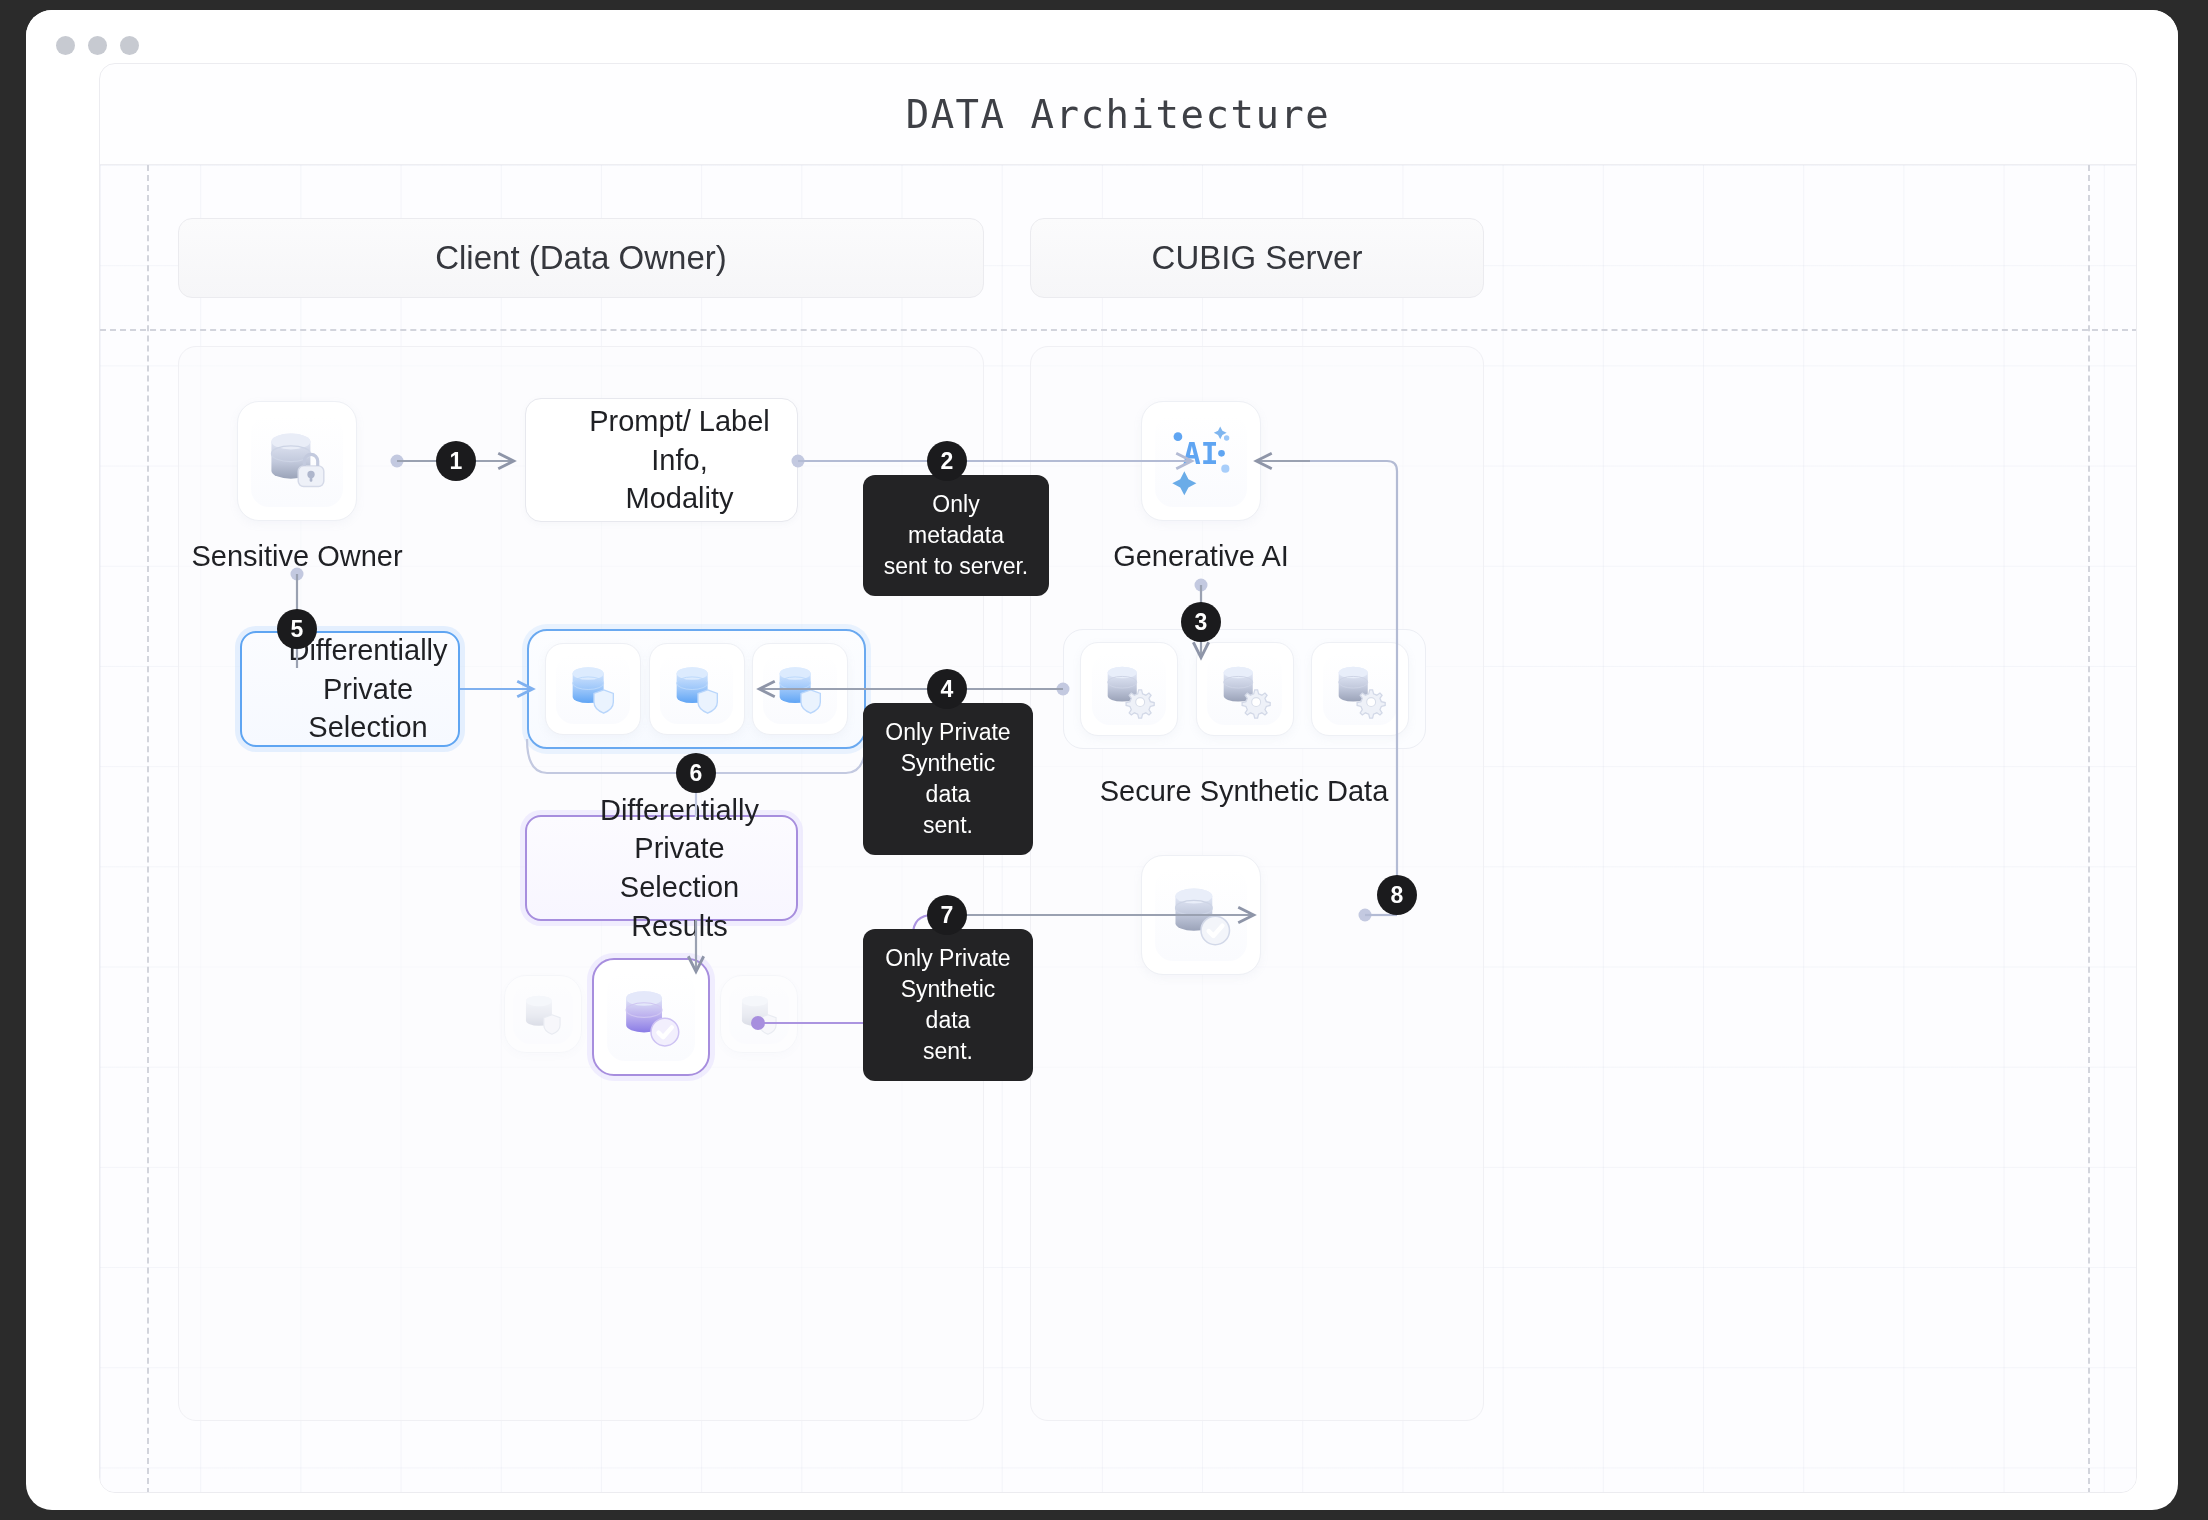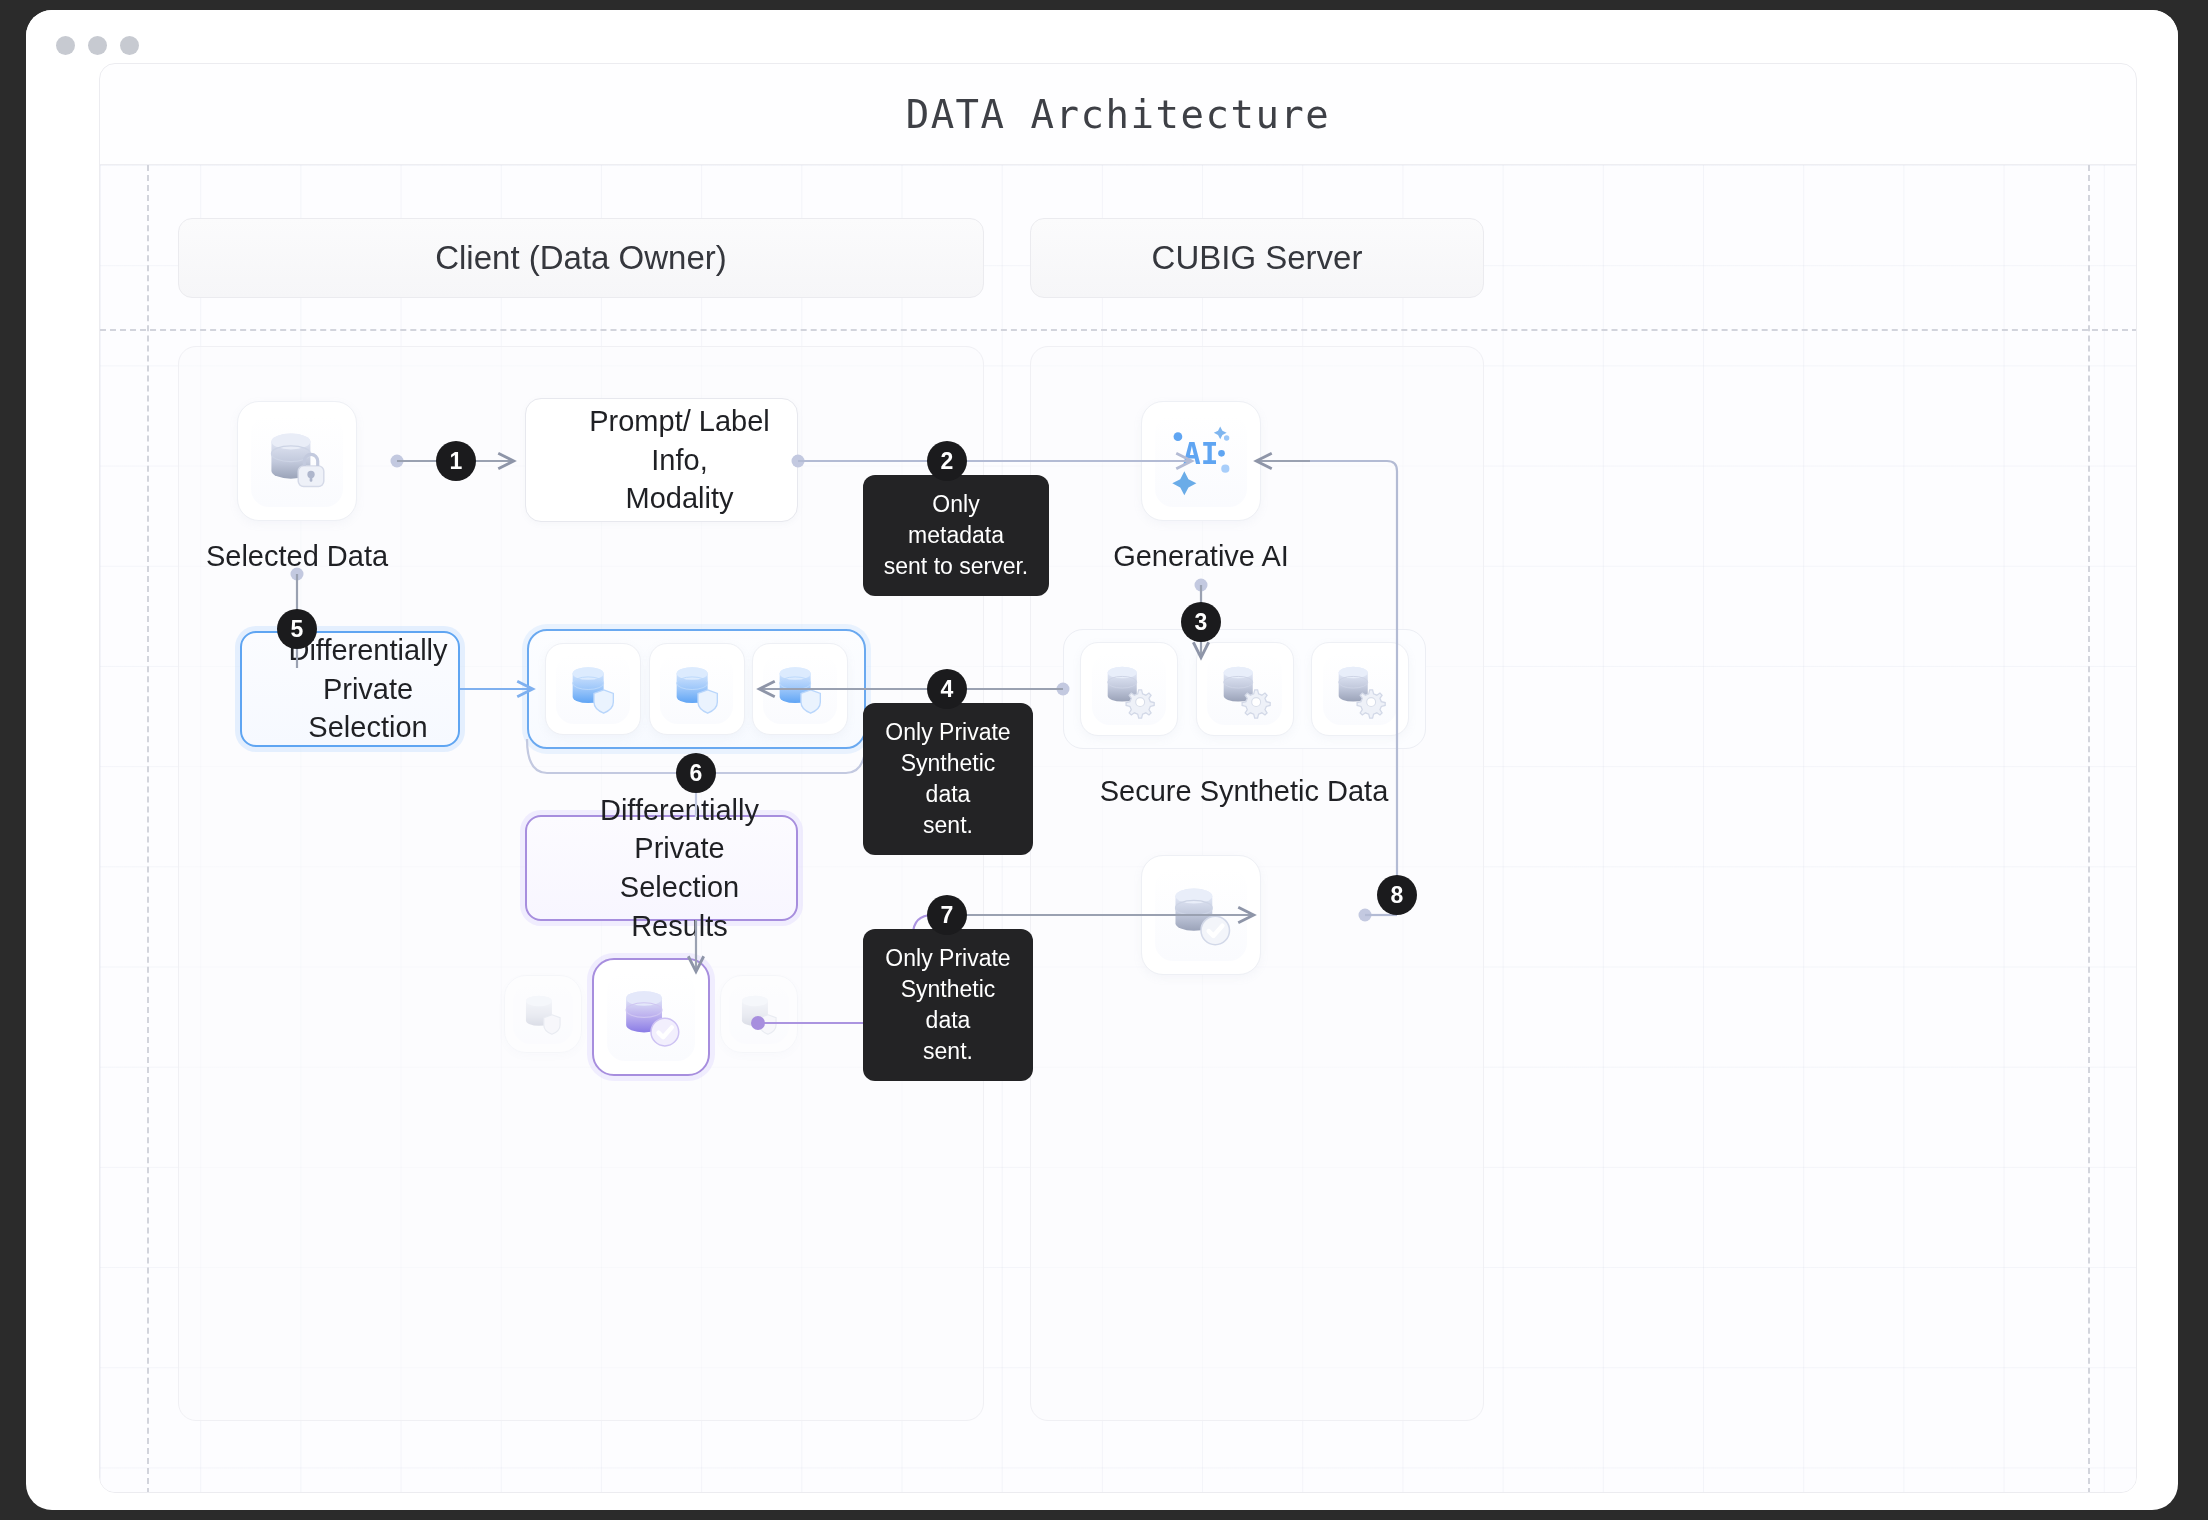--- a/index.html
+++ b/index.html
@@ -303,21 +303,21 @@
               <path d="M11,16 L11,40 a16,6.5 0 0 0 32,0 L43,16" fill="url(#dbg1)"></path>
               <ellipse cx="27" cy="16" rx="16" ry="6.5" fill="#e9edf7"></ellipse>
               <ellipse cx="27" cy="26" rx="16" ry="6.5" fill="none" stroke="#cdd4e5" stroke-width="1"></ellipse>
               <rect x="33" y="36" width="21" height="17" rx="4.5" fill="#eef1f8" stroke="#d5dae8" stroke-width="1.2"></rect>
               <path d="M38,36 v-4 a5.5,5.5 0 0 1 11,0 v4" fill="none" stroke="#c3cade" stroke-width="2.6"></path>
               <circle cx="43.5" cy="43" r="3" fill="#aeb6cc"></circle>
               <rect x="42.4" y="44" width="2.2" height="5" rx="1" fill="#aeb6cc"></rect>
             </svg>
           </div>
         </div>
-        <div class="caption" style="left:77px; top:372px; width:240px;">Selected Data</div>
+        <div class="caption" style="left:77px; top:372px; width:240px;">Sensitive Owner</div>
 
         <div class="node node-plain" style="left:425px; top:233px; width:273px; height:124px;">
           <div class="lbl" style="white-space:pre-line;">Prompt/ Label Info,
 Modality</div>
         </div>
 
         <div class="node node-blue" style="left:140px; top:466px; width:220px; height:116px;">
           <div class="lbl" style="white-space:pre-line;">Differentially
 Private Selection</div>
         </div>

